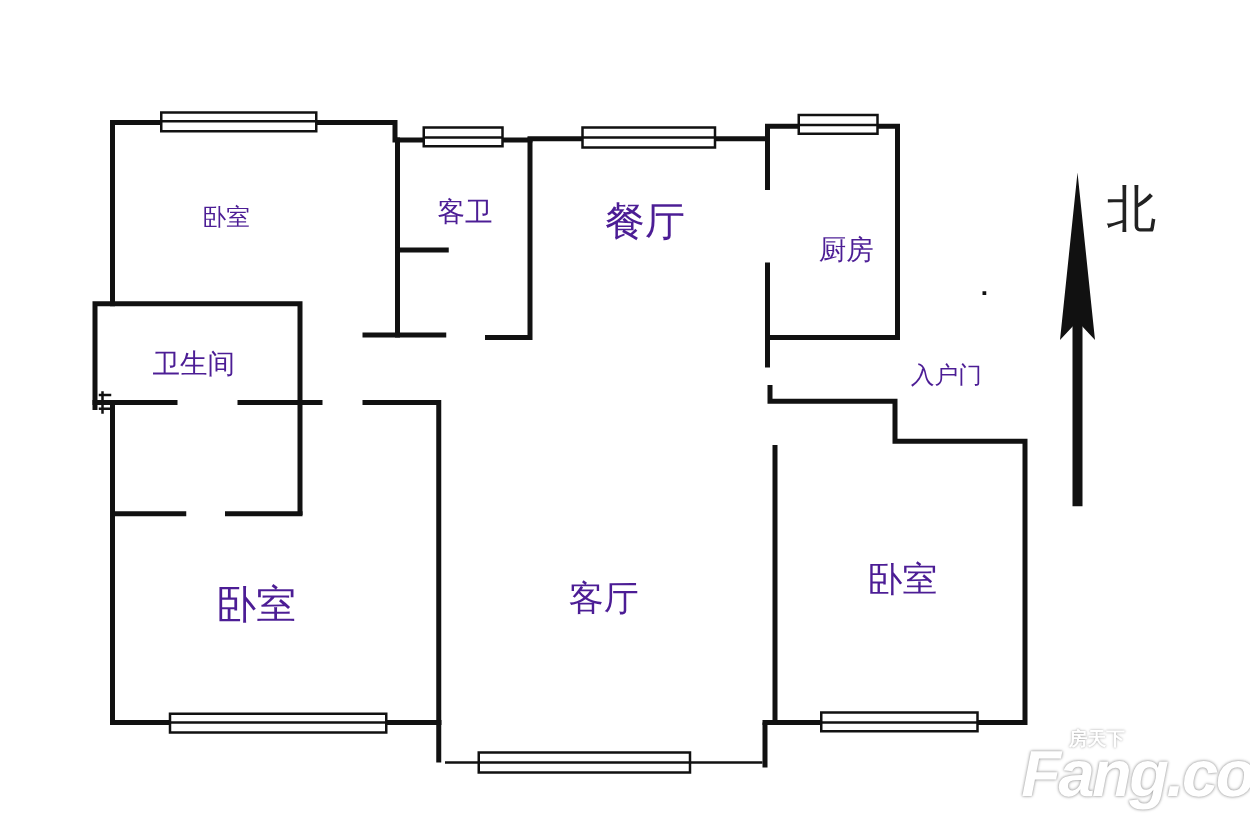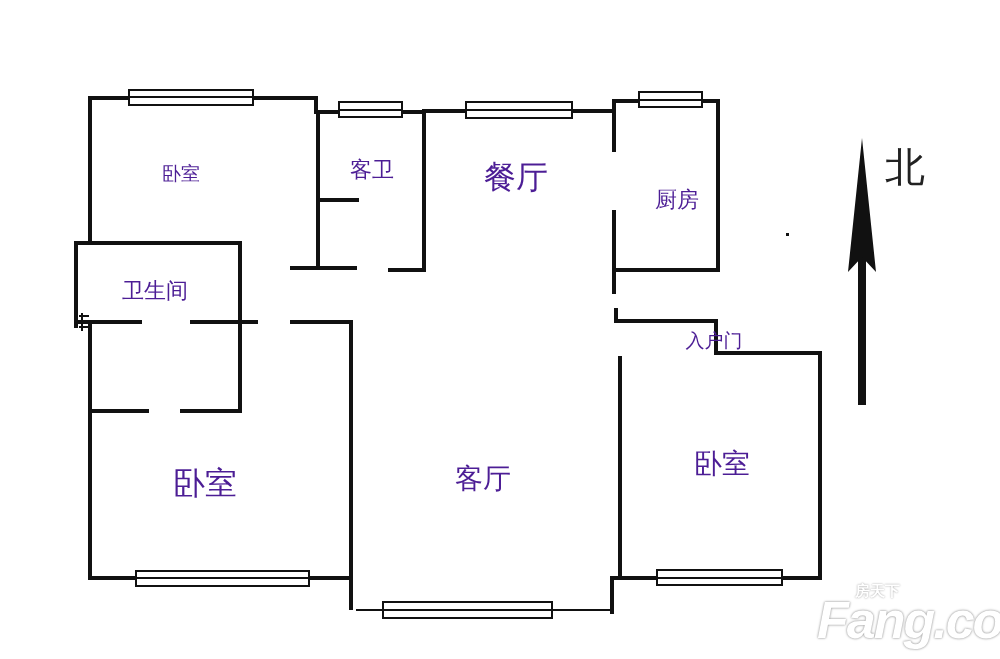--- a/index.html
+++ b/index.html
@@ -105,20 +105,20 @@
 
 <div class="label l-xs" style="left:181px;top:174px;">卧室</div>
 <div class="label l-sm" style="left:372px;top:170px;">客卫</div>
 <div class="label l-md" style="left:516px;top:178px;">餐厅</div>
 <div class="label l-sm" style="left:665px;top:200px;margin-left:12px;">厨房</div>
 <div class="label l-sm" style="left:155px;top:291px;text-align:center;">卫生间</div>
 <div class="label l-md" style="left:205px;top:484px;">卧室</div>
 <div class="label l-lg" style="left:483px;top:479px;">客厅</div>
 <div class="label l-lg" style="left:722px;top:464px;">卧室</div>
 
-<div class="label l-xs" style="left:714px;top:300px;margin-top:41px;">入户门</div>
+<div class="label l-xs" style="left:757px;top:300px;">入户门</div>
 
 <div class="north">北</div>
 
 <div class="watermark">
   <span class="wm-small">房天下</span>
   <span class="wm-big">Fang.com</span>
 </div>
 
 </body></html>

